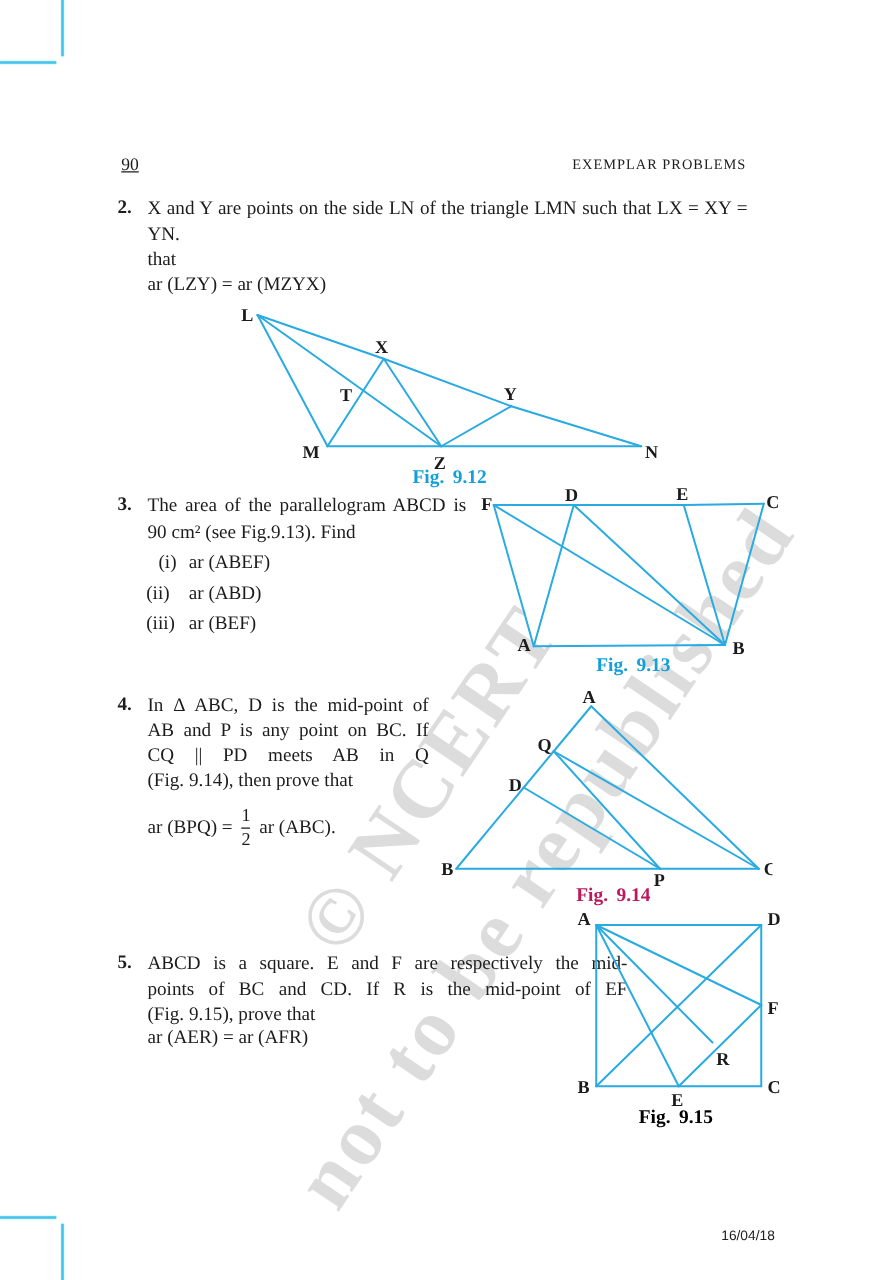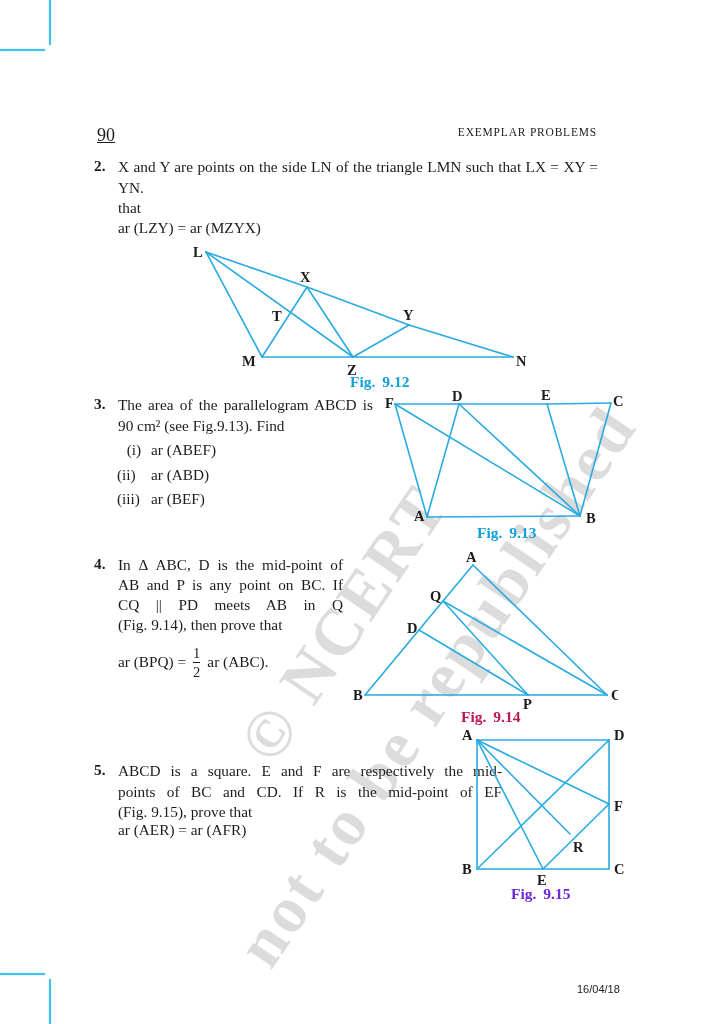--- a/index.html
+++ b/index.html
@@ -5,21 +5,21 @@
   html,body{margin:0;padding:0;background:#e8e8e8;}
   .page{
     position:relative;width:717px;height:1024px;margin:0 auto;
     background:#ffffff;overflow:hidden;
     font-family:"Liberation Serif",serif;color:#1c1c1c;
   }
   .abs{position:absolute;}
   
   .crop{position:absolute;background:#41c4ea;box-shadow:0 0 2px #9fe4f6;}
   
-  .pagenum{font-size:18px;text-decoration:underline;}
+  .pagenum{font-size:14px;text-decoration:underline;}
   .running-head{font-size:11.5px;letter-spacing:0.8px;}
   
   .watermark{
     position:absolute;left:390px;top:655px;
     transform:translate(-50%,-50%) rotate(-56deg);
     text-align:center;white-space:nowrap;
     font-size:66px;line-height:112px;letter-spacing:3px;
     color:rgba(140,140,140,0.30);font-weight:bold;z-index:0;
     pointer-events:none;
   }
@@ -84,21 +84,21 @@
         <line x1="119" y1="43" x2="165" y2="113" stroke="#29abe2" stroke-width="1.6" stroke-linecap="round"></line>
         <line x1="221" y1="81" x2="165" y2="113" stroke="#29abe2" stroke-width="1.6" stroke-linecap="round"></line>
         <text x="5" y="13">L</text>
         <text x="112" y="38">X</text>
         <text x="84" y="77">T</text>
         <text x="215" y="76">Y</text>
         <text x="54" y="122">M</text>
         <text x="159" y="131">Z</text>
         <text x="328" y="122">N</text>
       </svg>
-    <div class="abs fig-caption" style="left: 330px; top: 373px; color: rgb(19, 160, 217); margin-left: 20px;">Fig. 9.12</div>
+    <div class="abs fig-caption" style="left: 330px; top: 373px; color: rgb(19, 160, 217);">Fig. 9.12</div>
 
     <div>
       <div class="abs pnum" style="left:94px;top:395px;">3.</div>
       <div class="abs para" style="left:118px;top:395px;width:255px;">
           <div class="pline">The area of the parallelogram ABCD is</div>
           <div class="pline last">90 cm² (see Fig.9.13). Find</div>
         </div>
       <div class="list-row" style="left:117px;top:441px;text-align:center;">
         <span class="roman">(i)</span><span>ar (ABEF)</span>
       </div>
@@ -191,18 +191,18 @@
         <line x1="15" y1="13" x2="147" y2="77" stroke="#29abe2" stroke-width="1.6" stroke-linecap="round"></line>
         <line x1="15" y1="13" x2="108" y2="107" stroke="#29abe2" stroke-width="1.6" stroke-linecap="round"></line>
         <text x="0" y="13">A</text>
         <text x="152" y="13">D</text>
         <text x="0" y="147">B</text>
         <text x="152" y="147">C</text>
         <text x="75" y="158">E</text>
         <text x="152" y="84">F</text>
         <text x="111" y="125">R</text>
       </svg>
-    <div class="abs fig-caption" style="left: 511px; top: 885px; color: #6d28d9;">Fig. 9.15</div>
+    <div class="abs fig-caption" style="left: 511px; top: 885px; color: #000000;">Fig. 9.15</div>
 
     <div class="abs footer" style="left:577px;top:983px;">16/04/18</div>
 
   </div>
 </div>
 
 </body></html>

